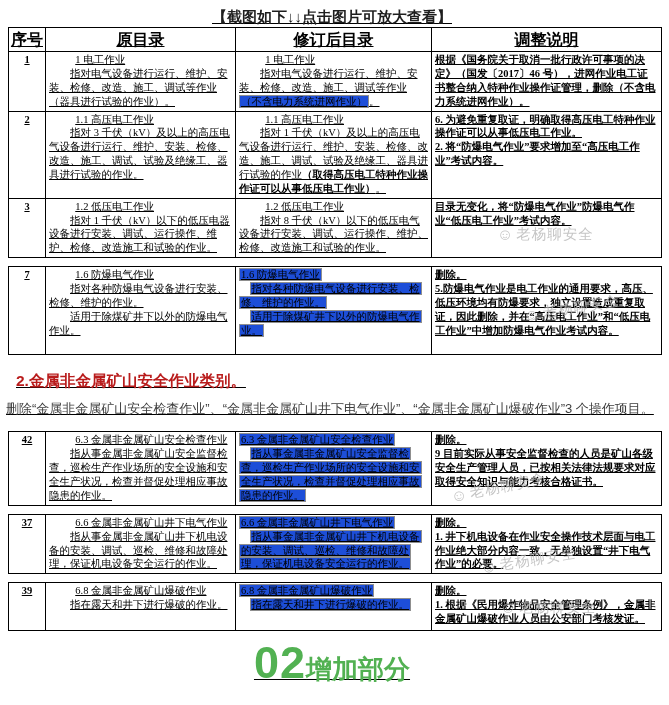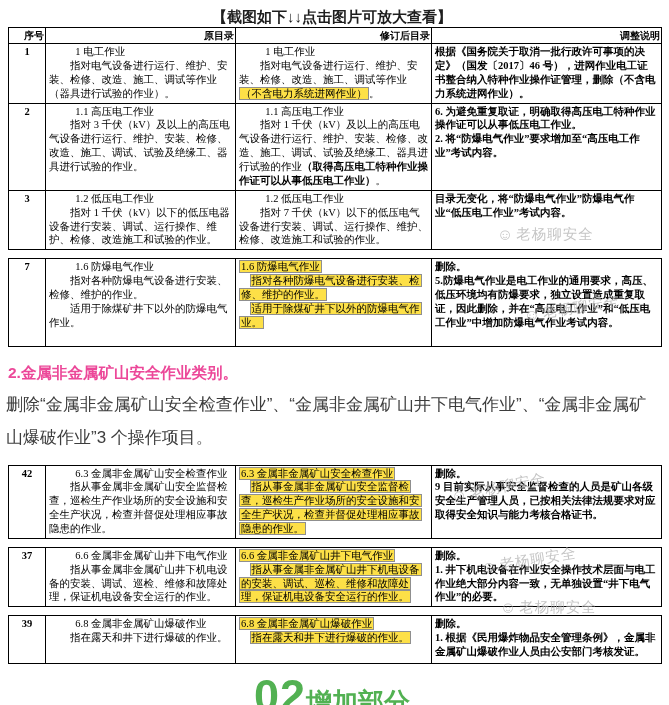--- a/index.html
+++ b/index.html
@@ -1,37 +1,37 @@
 <!DOCTYPE html>
 <html><head>
 <meta charset="utf-8">
 <style>
   html,body{margin:0;padding:0;background:#fff;}
   .doc{width:664px;height:705px;position:relative;overflow:hidden;background:#fff;
-       font-family:"Liberation Serif","DejaVu Serif",serif;color:#000;}
+       font-family:"Liberation Serif","DejaVu Serif",serif;color:#000;text-decoration:underline;}
   .title{text-align:center;font-weight:bold;font-size:15px;padding-top:8px;color:#1e1e1e;
          font-family:"Liberation Sans","DejaVu Sans",sans-serif;}
   .subtitle{text-align:center;font-weight:bold;font-size:10px;margin-top:9px;margin-bottom:4px;color:#111;}
   table.tbl{border-collapse:collapse;table-layout:fixed;width:653px;margin-left:8px;font-size:10.5px;}
   table.tbl td,table.tbl th{border:1px solid #000;vertical-align:top;padding:1px 3px 2px 3px;line-height:1.32;}
-  table.tbl th{font-weight:bold;text-align:right;vertical-align:middle;padding:1px;font-size:10px;}
+  table.tbl th{font-weight:bold;text-align:center;vertical-align:middle;padding:1px;font-size:16px;}
   td.num{text-align:center;vertical-align:middle;font-weight:bold;}
   td.note{font-weight:bold;}
   .tbl p{margin:0;}
   .pt{text-indent:2.5em;}      
   .pb{text-indent:2em;}        
   .pt0{text-indent:0;}
   .pb1{text-indent:1em;}
-  .box{background:#fde047;border:1px solid #8f8f8f;padding:0 1px;
+  .box{background:#1d4ed8;border:1px solid #8f8f8f;padding:0 1px;
        -webkit-box-decoration-break:clone;box-decoration-break:clone;}
   .bseg{font-weight:bold;}
   .gap{height:8px;}
-  .sec-heading{margin:16px 6px 2px 8px;font-weight:bold;font-size:15.5px;color:#ec4899;
+  .sec-heading{margin:16px 6px 2px 16px;font-weight:bold;font-size:15.5px;color:#b91c1c;
                font-family:"Liberation Sans","DejaVu Sans",sans-serif;}
-  .sec-para{margin:4px 6px 10px 6px;font-size:17px;line-height:1.95;color:#3d3d3d;
+  .sec-para{margin:4px 6px 10px 6px;font-size:13px;line-height:1.95;color:#3d3d3d;
             font-family:"Liberation Sans","DejaVu Sans",sans-serif;}
   .footer{margin-top:6px;text-align:center;font-family:"Liberation Sans","DejaVu Sans",sans-serif;}
   .f-num{font-size:45px;font-weight:bold;letter-spacing:1px;}
   .f-label{font-size:26px;font-weight:bold;}
   .wm{position:absolute;color:#b7b7b7;opacity:.8;font-size:14.5px;white-space:nowrap;
       font-family:"Liberation Sans","DejaVu Sans",sans-serif;pointer-events:none;letter-spacing:1px;}
   .wm .face{display:inline-block;font-size:16px;margin-right:2px;transform:translateY(1px);}
 </style>
 </head>
 <body>
@@ -84,21 +84,21 @@
       </td>
     </tr>
     <tr style="height:56px">
       <td class="num">3</td>
       <td>
         <p class="pt">1.2 低压电工作业</p>
         <p class="pb">指对 1 千伏（kV）以下的低压电器设备进行安装、调试、运行操作、维护、检修、改造施工和试验的作业。</p>
       </td>
       <td>
         <p class="pt">1.2 低压电工作业</p>
-        <p class="pb">指对 7 千伏（kV）以下的低压电气设备进行安装、调试、运行操作、维护、检修、改造施工和试验的作业。</p>
+        <p class="pb">指对 8 千伏（kV）以下的低压电气设备进行安装、调试、运行操作、维护、检修、改造施工和试验的作业。</p>
       </td>
       <td class="note">
         <p>目录无变化，将“防爆电气作业”防爆电气作业“低压电工作业”考试内容。</p>
       </td>
     </tr>
   </tbody>
     </table>
 
   <div class="gap"></div>
 

